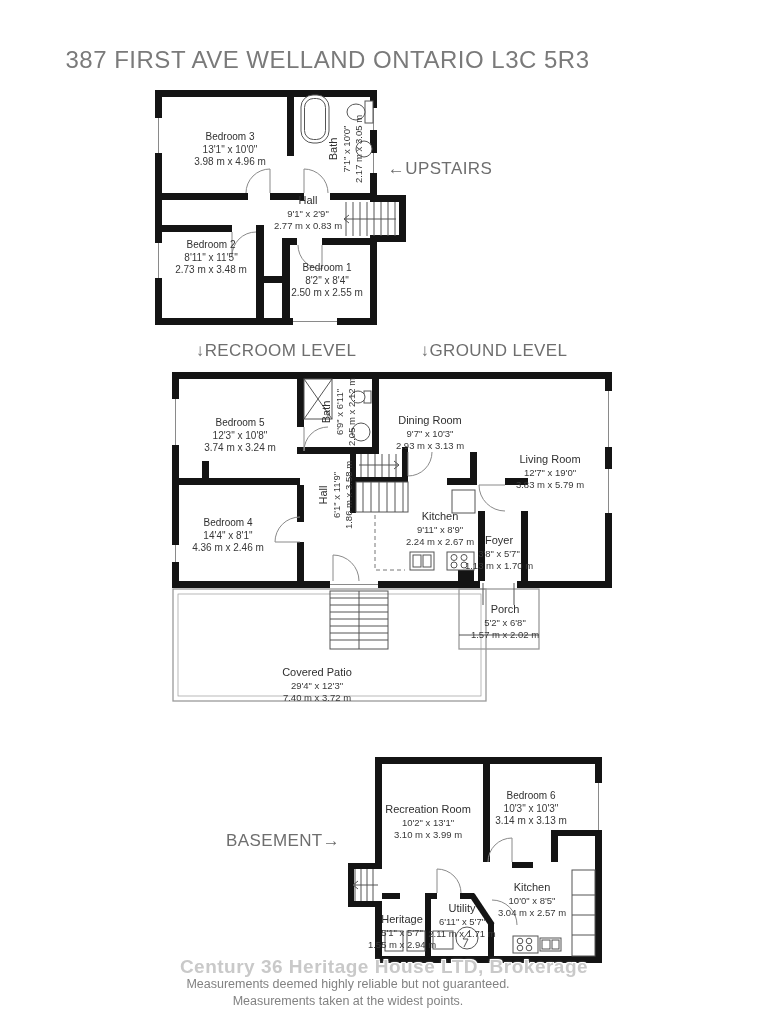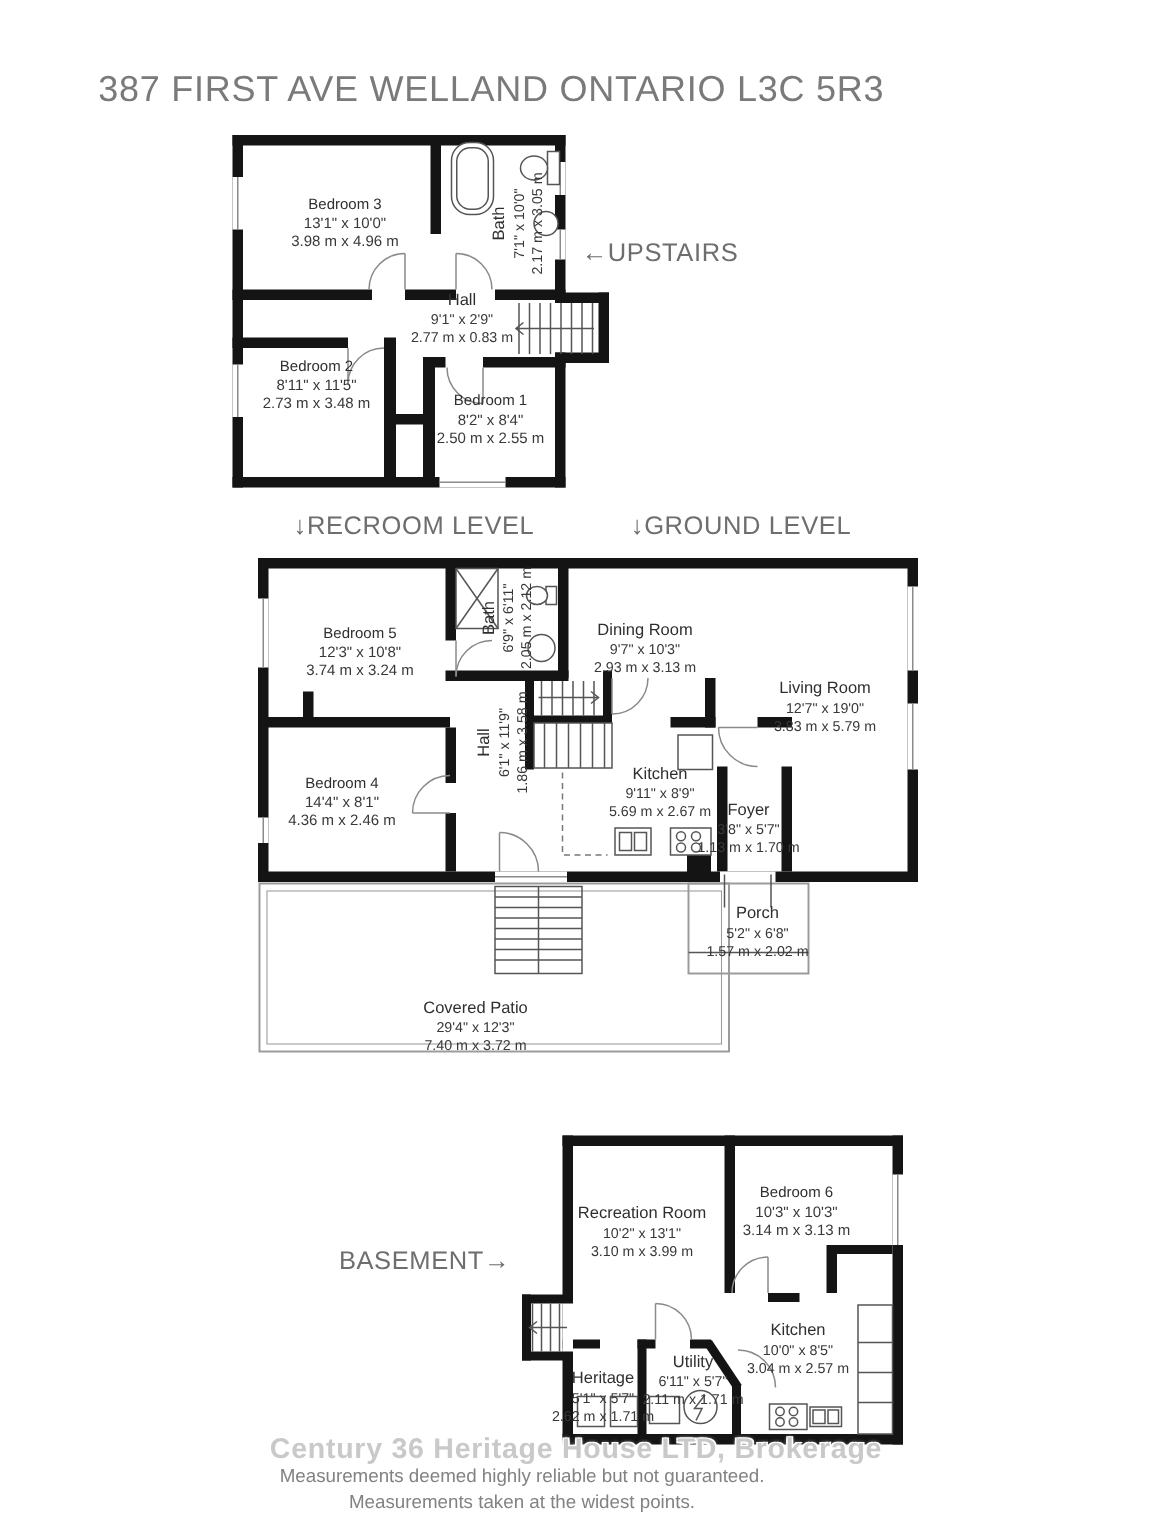--- a/index.html
+++ b/index.html
@@ -346,21 +346,21 @@
     <div class="rdim">3.83 m x 5.79 m</div>
   </div>
   <div class="room-label md rot" style="left:336px;top:495px;">
     <div class="rname">Hall</div>
     <div class="rdim">6'1" x 11'9"</div>
     <div class="rdim">1.86 m x 3.58 m</div>
   </div>
   <div class="room-label md" style="left:440px;top:529px;">
     <div class="rname">Kitchen</div>
     <div class="rdim">9'11" x 8'9"</div>
-    <div class="rdim">5.69 m x 2.67 m</div>
+    <div class="rdim">2.24 m x 2.67 m</div>
   </div>
   <div class="room-label md" style="left:499px;top:553px;">
     <div class="rname">Foyer</div>
     <div class="rdim">3'8" x 5'7"</div>
     <div class="rdim">1.13 m x 1.70 m</div>
   </div>
   <div class="room-label" style="left:228px;top:536px;">
     <div class="rname">Bedroom 4</div>
     <div class="rdim">14'4" x 8'1"</div>
     <div class="rdim">4.36 m x 2.46 m</div>
@@ -392,20 +392,20 @@
     <div class="rdim">3.04 m x 2.57 m</div>
   </div>
   <div class="room-label md" style="left:462px;top:921px;">
     <div class="rname">Utility</div>
     <div class="rdim">6'11" x 5'7"</div>
     <div class="rdim">2.11 m x 1.71 m</div>
   </div>
   <div class="room-label md" style="left:402px;top:932px;">
     <div class="rname">Heritage</div>
     <div class="rdim">5'1" x 5'7"</div>
-    <div class="rdim">2.62 m x 1.71 m</div>
+    <div class="rdim">1.55 m x 2.94 m</div>
   </div>
 
   <div class="watermark">Century 36 Heritage House LTD, Brokerage</div>
   <div class="footer-line" style="top:977px;">Measurements deemed highly reliable but not guaranteed.</div>
   <div class="footer-line" style="top:994px;">Measurements taken at the widest points.</div>
 
 </div>
 
 </body></html>

